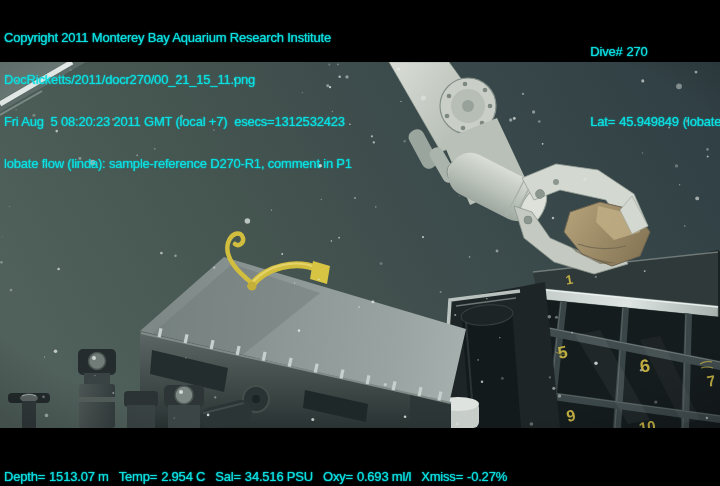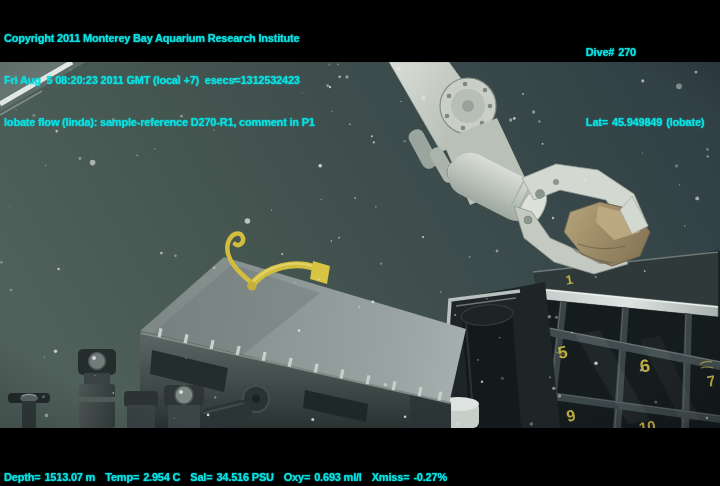--- a/index.html
+++ b/index.html
@@ -5,21 +5,21 @@
   html,body{margin:0;padding:0;background:#1a1a1a;}
   .frame{
     position:relative;width:720px;height:486px;background:#000;overflow:hidden;
     font-family:"Liberation Sans",sans-serif;
   }
   .bar{position:absolute;left:0;right:0;background:#000;z-index:5;}
   .bar.top{top:0;height:62px;}
   .bar.bottom{top:428px;height:72px;}
   .hud{
     color:var(--overlay_text,#0cdfe0);
-    font-size:11px;font-weight:bold;line-height:14px;letter-spacing:-0.2px;
+    font-size:13px;font-weight:normal;line-height:14px;letter-spacing:-0.2px;
     text-shadow:0 0 2px rgba(0,220,225,.55),0 0 1px rgba(0,220,225,.8);
     white-space:pre;
   }
   .tl-block{position:absolute;left:4px;top:3px;}
   .tr-block{position:absolute;left:563px;top:3px;}
   .tr-line span + span{margin-left:4px;}
   .readings{position:absolute;left:4px;top:42px;display:flex;}
   .reading{margin-right:10px;}
   .reading .val{margin-left:4px;}
   .scene{position:absolute;top:62px;left:0;width:720px;height:366px;display:block;}
@@ -363,20 +363,21 @@
         <circle cx="539.3" cy="121.5" r="1.36" fill="#e9efec" opacity="0.39"></circle>
         <circle cx="482.0" cy="381.8" r="1.24" fill="#e9efec" opacity="0.71"></circle>
         <circle cx="92.6" cy="162.6" r="2.80" fill="#e9efec" opacity="0.60"></circle>
       </g>
     <rect x="0" y="62" width="720" height="366" fill="url(#vigG)"></rect>
   </svg>
 
   <div class="bar top">
     <div class="tl-block hud">
       <div>Copyright 2011 Monterey Bay Aquarium Research Institute</div>
+      <div>DocRicketts/2011/docr270/00_21_15_11.png</div>
       <div>Fri Aug  5 08:20:23 2011 GMT (local +7)  esecs=1312532423</div>
       <div>lobate flow (linda): sample-reference D270-R1, comment in P1</div>
     </div>
     <div class="tr-block hud">
       <div class="tr-line">
         <span>Dive#</span><span>270</span>
       </div>
       <div class="tr-line">
         <span>Lat=</span><span>45.949849</span><span>(lobate)</span>
       </div>

